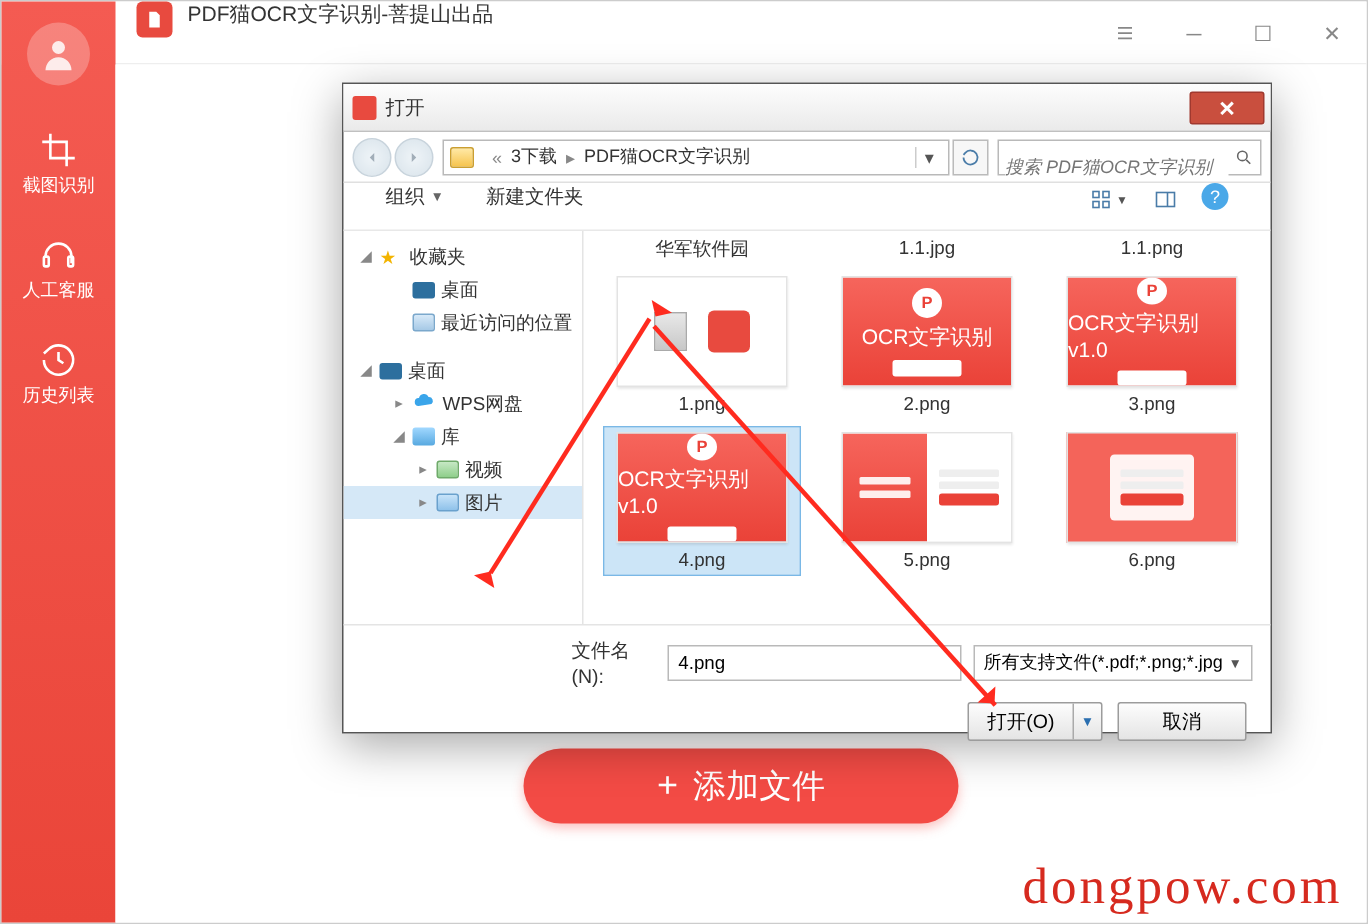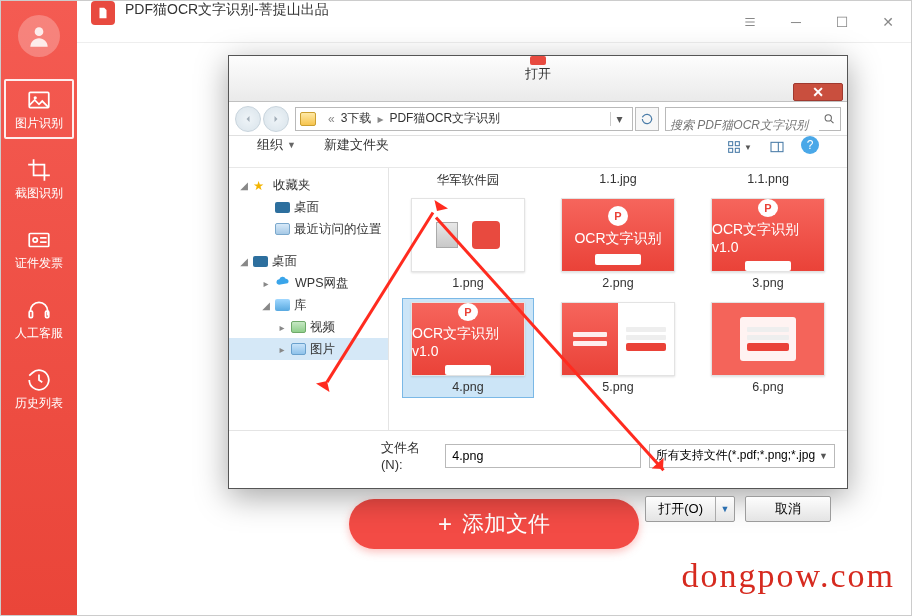--- a/index.html
+++ b/index.html
@@ -24,21 +24,21 @@
 .side-item.active { border: 2px solid rgba(255,255,255,.9); width: 70px; margin: 0 auto 10px; border-radius: 2px;}
 .side-item svg { width: 26px; height: 26px; fill: none; stroke: #fff; stroke-width: 1.6; }
 
 
 .main { position: absolute; left: 76px; top: 42px; right: 0; bottom: 0; background: #fff; }
 .add-file-btn { position: absolute; left: 50%; transform: translateX(-50%); top: 456px; width: 290px; height: 50px; background: #f34b45; color: #fff; font-size: 22px; border-radius: 26px; display: flex; align-items: center; justify-content: center; cursor: pointer; box-shadow: 0 3px 8px rgba(243,75,69,.35);}
 .add-file-btn .plus { font-size: 24px; margin-right: 10px; font-weight: 300;}
 
 
 .dialog { position: absolute; left: 227px; top: 54px; width: 620px; height: 434px; background: #fff; border: 1px solid #555; box-shadow: 0 8px 30px rgba(0,0,0,.35); }
-.dlg-title { height: 46px; background: linear-gradient(#fdfdfd,#eaeaea); display: flex; align-items: center; border-bottom: 1px solid #c0c0c0; flex-direction: column;}
+.dlg-title { height: 32px; background: linear-gradient(#fdfdfd,#eaeaea); display: flex; align-items: center; border-bottom: 1px solid #c0c0c0;}
 .dlg-title .icon { width: 16px; height: 16px; background: #e84a3f; border-radius: 2px; margin: 0 6px;}
 .dlg-title .txt { font-size: 13px; color: #333;}
 .dlg-title .close-x { margin-left: auto; width: 50px; height: 22px; background: #c94f3e; border: 1px solid #a0392f; border-radius: 2px; display: flex; align-items: center; justify-content: center; margin-right: 4px; cursor: pointer;}
 .dlg-title .close-x span { color: #fff; font-size: 14px; font-weight: bold;}
 
 .dlg-nav { height: 34px; display: flex; align-items: center; padding: 0 6px; border-bottom: 1px solid #e0e0e0;}
 .nav-arrows { display: flex; gap: 2px; margin-right: 6px;}
 .nav-arrow { width: 26px; height: 26px; border-radius: 50%; background: radial-gradient(#d8efff,#a9d5f3); border: 1px solid #8abbdf; display: flex; align-items: center; justify-content: center; cursor: pointer;}
 .nav-arrow.disabled { filter: grayscale(.6) opacity(.6);}
 .nav-arrow svg { width: 12px; height: 12px; fill: #4a7ca8;}
@@ -95,77 +95,61 @@
 .thumb.red.login .form .fb { width: 42px; height: 8px; background:#ea4238; border-radius:2px;}
 .thumb.half { flex-direction: row;}
 .thumb.half .lpanel { width:50%; height:100%; background: linear-gradient(#f6655c,#ea4238); display:flex; flex-direction:column; align-items:center; justify-content:center;}
 .thumb.half .lpanel .ll { width:34px; height:5px; background:rgba(255,255,255,.9); margin:2px 0; border-radius:1px;}
 .thumb.half .rpanel { width:50%; height:100%; background:#fff; display:flex; flex-direction:column; align-items:center; justify-content:center; gap:3px;}
 .thumb.half .rpanel .rl { width:40px; height:5px; background:#eee; border-radius:1px;}
 .thumb.half .rpanel .rb { width:40px; height:8px; background:#ea4238; border-radius:2px;}
 .fname { text-align: center; max-width: 120px; overflow: hidden;}
 .label-only { width: 130px; text-align: center; font-size: 12.5px; color:#333; margin-bottom: 6px;}
 
-.dlg-bottom { height: 74px; border-top: 1px solid #e4e4e4; padding: 8px 12px; display:flex; flex-direction:column; gap:24px;}
+.dlg-bottom { height: 74px; border-top: 1px solid #e4e4e4; padding: 8px 12px; display:flex; flex-direction:column; gap:10px;}
 .filename-row { display: flex; align-items: center; gap: 8px; margin-left: 140px; font-size: 13px;}
 .filename-row .lbl { color: #333;}
 .filename-row input { height: 24px; width: 210px; border: 1px solid #b9b9b9; padding: 0 6px; font-size: 12.5px;}
 .filename-row .filter { height: 24px; width: 200px; border: 1px solid #b9b9b9; font-size: 12px; background: #fff; cursor:pointer; display:flex; align-items:center; padding:0 6px; justify-content:space-between;}
 .filename-row .filter .arr { font-size: 9px; color:#555;}
 .btn-row { display: flex; justify-content: flex-end; gap: 10px; padding-right: 4px;}
 .win-button { height: 26px; min-width: 86px; border: 1px solid #9c9c9c; background: linear-gradient(#fdfdfd,#e4e4e4); font-size: 13px; display:flex; align-items:center; justify-content:center; cursor:pointer; border-radius: 2px;}
 .win-button.split { padding: 0; display:flex;}
 .win-button.split .main-part { padding: 0 12px; border-right: 1px solid #aaa; height:100%; display:flex; align-items:center;}
 .win-button.split .drop-part { width: 18px; color:#2a6fb0; font-size: 9px; display:flex; align-items:center; justify-content:center;}
 
 
 .arrow-line { position: absolute; background: #ff2b1f; height: 3px; transform-origin: left center; z-index: 40;}
 .arrow-head { position: absolute; width: 0; height: 0; border: 8px solid transparent; z-index: 41;}
 
 
-.watermark { position: absolute; right: 16px; bottom: 20px; font-size: 34px; color: #d62a1f; font-family: Georgia, serif; font-weight: 500; letter-spacing: 2px; z-index: 50;}
+.watermark { position: absolute; right: 16px; bottom: 4px; font-size: 34px; color: #d62a1f; font-family: Georgia, serif; font-weight: 500; letter-spacing: 2px; z-index: 50;}
 
 
 .sidebar { top: 0; } 
 .app-window .titlebar { padding-left: 90px;} 
 .titlebar .logo { margin-left: 0;}
 </style>
 </head>
 <body>
 
 <div class="app-window">
 
   <div class="sidebar">
     <div class="avatar">
       <svg viewBox="0 0 24 24">
           <circle cx="12" cy="8" r="4"></circle>
           <path d="M4 22c0-4.4 3.6-8 8-8s8 3.6 8 8" fill="#fff"></path>
         </svg>
     </div>
-    <div class="side-item active">
-      <svg viewBox="0 0 24 24">
-          <rect x="3" y="5" width="18" height="14" rx="1"></rect>
-          <circle cx="8.5" cy="10" r="1.5" fill="#fff" stroke="none"></circle>
-          <path d="M3 17l5-5 4 4 3-3 6 6"></path>
-        </svg>
-      <span>图片识别</span>
-    </div>
     <div class="side-item">
       <svg viewBox="0 0 24 24">
           <path d="M7 2v15h15M2 7h15v15"></path>
         </svg>
       <span>截图识别</span>
-    </div>
-    <div class="side-item">
-      <svg viewBox="0 0 24 24">
-          <rect x="3" y="6" width="18" height="12" rx="1"></rect>
-          <circle cx="8.5" cy="12" r="2"></circle>
-          <path d="M13 10h6M13 14h6"></path>
-        </svg>
-      <span>证件发票</span>
     </div>
     <div class="side-item">
       <svg viewBox="0 0 24 24">
           <path d="M4 13a8 8 0 0 1 16 0v4"></path>
           <rect x="3" y="13" width="3" height="6" rx="1"></rect>
           <rect x="18" y="13" width="3" height="6" rx="1"></rect>
         </svg>
       <span>人工客服</span>
     </div>
     <div class="side-item">

